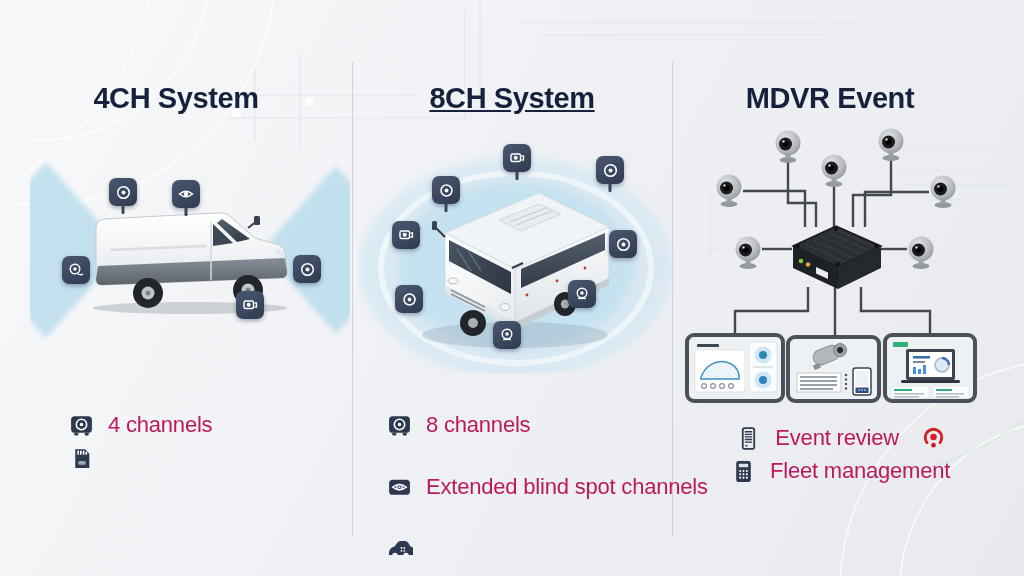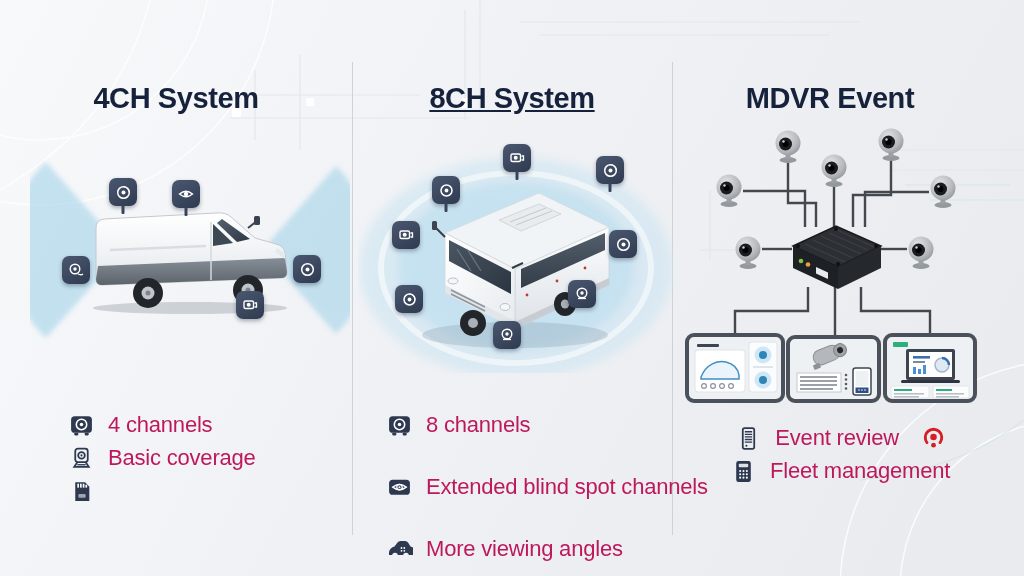--- a/index.html
+++ b/index.html
@@ -152,32 +152,20 @@
       <span class="feat-ico">
         <svg width="25" height="25" viewBox="0 0 24 24">
             <rect x="2" y="3" width="20" height="16" rx="3.5" fill="#2e3950"></rect>
             <circle cx="12" cy="11" r="5" fill="none" stroke="#fff" stroke-width="1.5"></circle>
             <circle cx="12" cy="11" r="1.7" fill="#fff"></circle>
             <rect x="5" y="19" width="4" height="2.5" rx="1" fill="#2e3950"></rect>
             <rect x="15" y="19" width="4" height="2.5" rx="1" fill="#2e3950"></rect>
           </svg>
       </span>
       <span class="feat-label">4 channels</span>
-    </div>
-    <div class="feat-row">
-      <span class="feat-ico">
-        <svg width="25" height="25" viewBox="0 0 24 24" fill="none" stroke="#2e3950" stroke-width="1.7">
-            <rect x="6" y="2.5" width="12" height="13" rx="2.5"></rect>
-            <circle cx="12" cy="9" r="3.2"></circle>
-            <circle cx="12" cy="9" r="1" fill="#2e3950" stroke="none"></circle>
-            <path d="M8,15.5 L5,20 H19 L16,15.5"></path>
-            <path d="M8,18 H16" stroke-width="1.3"></path>
-          </svg>
-      </span>
-      <span class="feat-label">Basic coverage</span>
     </div>
     <div class="feat-row">
       <span class="feat-ico">
         <svg width="25" height="25" viewBox="0 0 24 24">
             <path d="M6,3 h9.5 l4,4.5 V21 H6 Z" fill="#2e3950"></path>
             <rect x="8" y="4.5" width="1.6" height="3.8" fill="#fff"></rect>
             <rect x="10.6" y="4.5" width="1.6" height="3.8" fill="#fff"></rect>
             <rect x="13.2" y="4.5" width="1.6" height="3.8" fill="#fff"></rect>
             <rect x="15.8" y="5.5" width="1.6" height="2.8" fill="#fff"></rect>
             <rect x="9" y="14.5" width="7" height="3.5" rx="1" fill="#ffffff" opacity="0.55"></rect>
@@ -334,21 +322,20 @@
             <circle cx="8" cy="19.5" r="2.8" fill="#eff1f4"></circle>
             <circle cx="19" cy="19.5" r="2.8" fill="#eff1f4"></circle>
             <g fill="#fff">
               <circle cx="14.5" cy="12" r="0.9"></circle>
               <circle cx="17.3" cy="12" r="0.9"></circle>
               <circle cx="14.5" cy="14.8" r="0.9"></circle>
               <circle cx="17.3" cy="14.8" r="0.9"></circle>
             </g>
           </svg>
       </span>
-      <span class="feat-label">More viewing angles</span>
     </div>
   </div>
 </section>
 
 <section>
   <h2 class="col-title" style="left:690px;">MDVR Event</h2>
 
   <div class="scene" style="left:685px;top:115px;width:335px;height:295px;">
     <svg width="335" height="295" viewBox="0 0 335 295">
       <defs>

